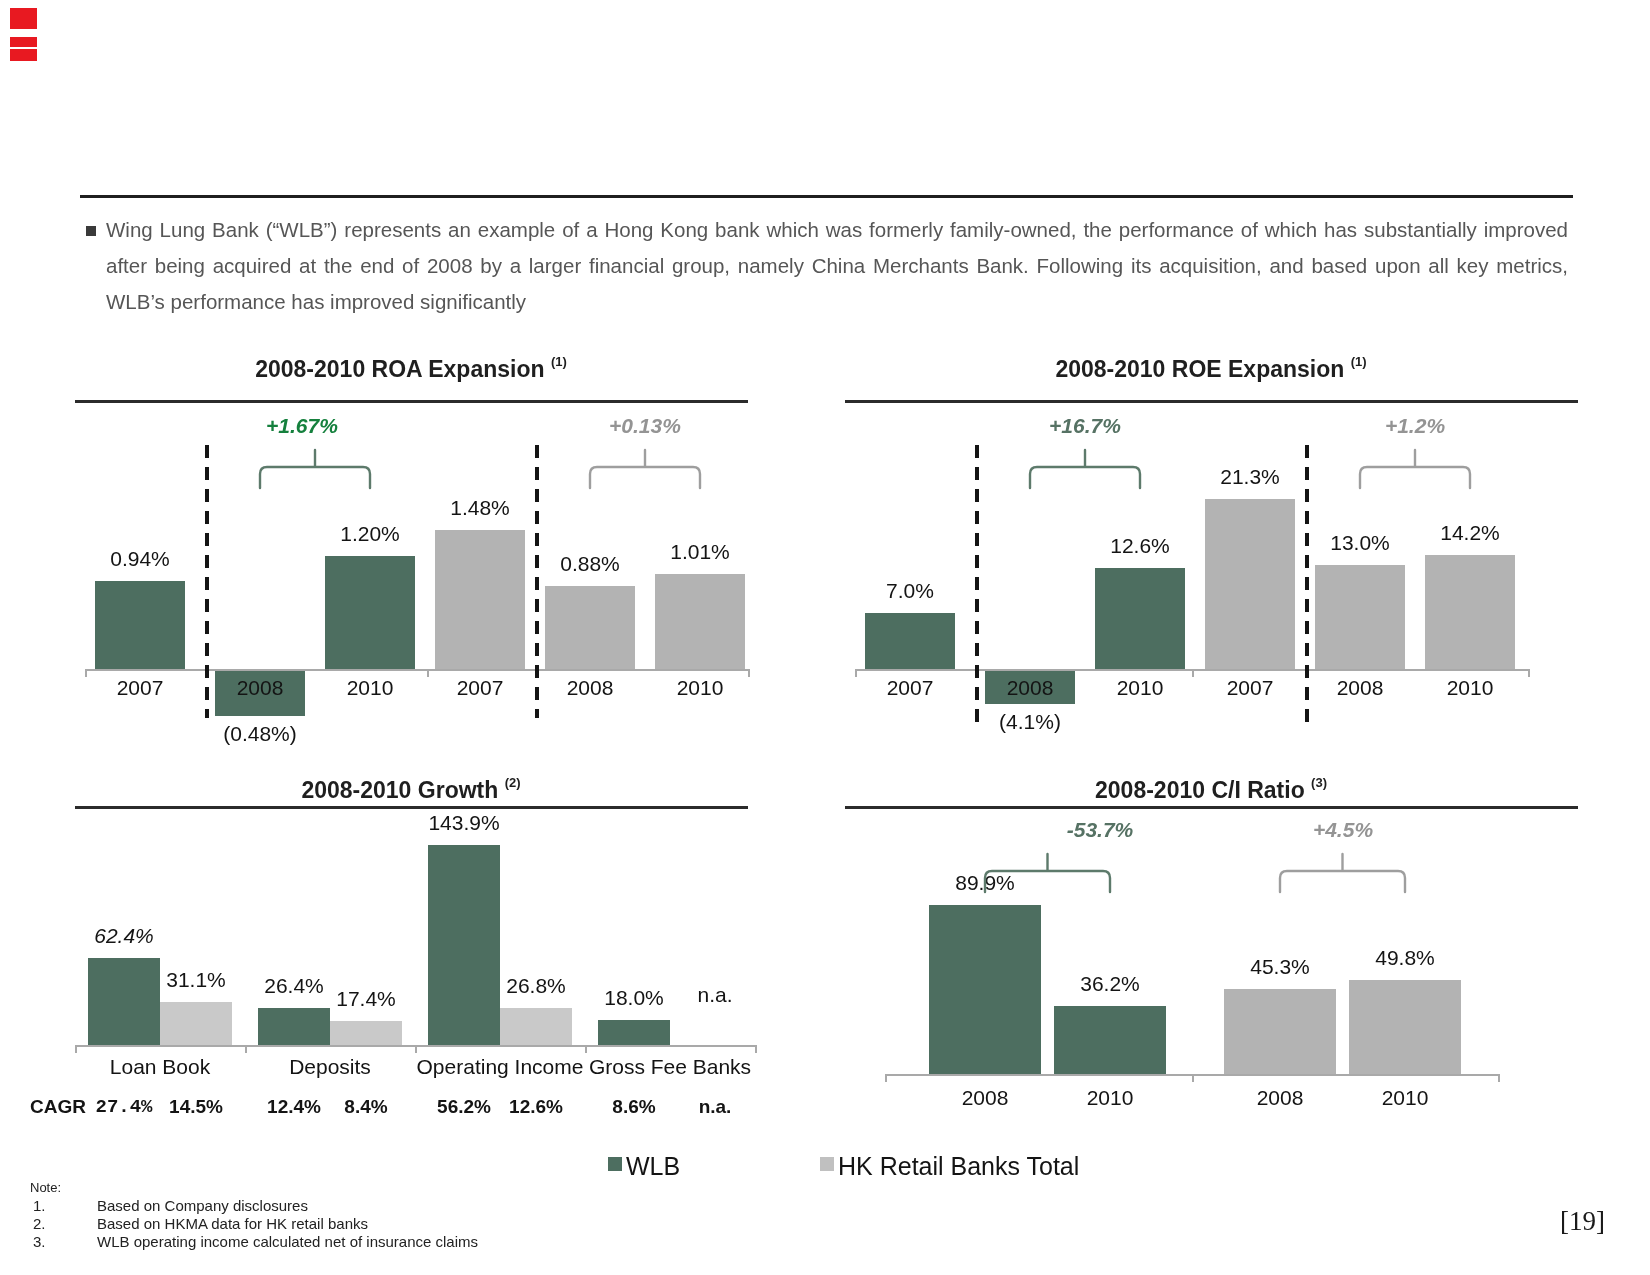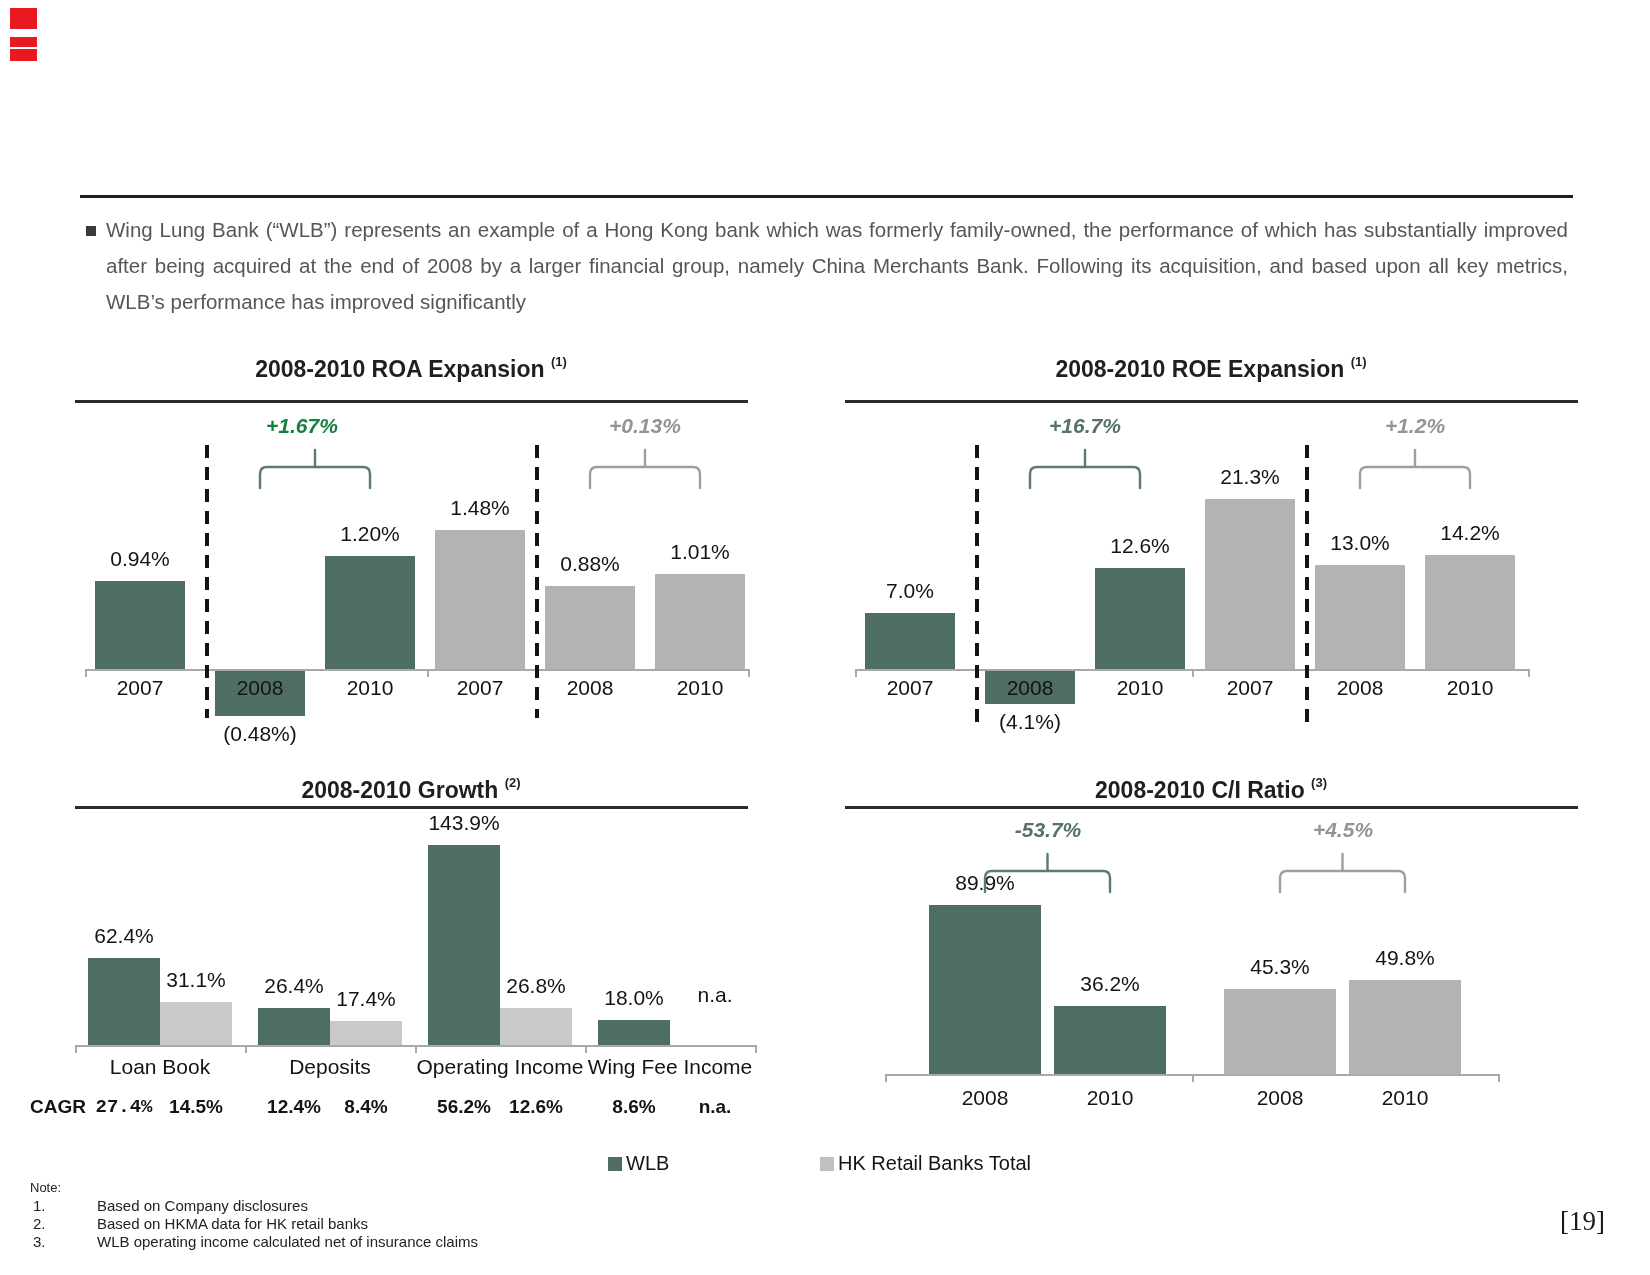--- a/index.html
+++ b/index.html
@@ -29,21 +29,21 @@
   .bar{position:absolute;}
   .vlabel{position:absolute;text-align:center;font-size:21px;color:#141414;white-space:nowrap;}
   .clabel{position:absolute;text-align:center;font-size:21px;color:#141414;white-space:nowrap;}
   .blabel{position:absolute;text-align:center;font-size:21px;font-weight:bold;font-style:italic;white-space:nowrap;}
   .brk{position:absolute;}
   .cagr-label{position:absolute;font-weight:bold;font-size:19px;color:#141414;}
   .cagr-val{position:absolute;text-align:center;font-weight:bold;font-size:19px;color:#141414;white-space:nowrap;}
 
   
   .legend-swatch{position:absolute;width:14px;height:14px;}
-  .legend-label{position:absolute;font-size:20px;color:#141414;white-space:nowrap;}
+  .legend-label{position:absolute;font-size:25px;color:#141414;white-space:nowrap;}
 
   
   #note-label{position:absolute;left:30px;top:1180px;font-size:13px;color:#222;}
   .note-num{position:absolute;left:33px;font-size:15px;color:#222;}
   .note-text{position:absolute;left:97px;font-size:15px;color:#222;white-space:nowrap;}
   #page-number{position:absolute;left:1560px;top:1206px;font-family:"Liberation Serif","DejaVu Serif",serif;
                font-size:27px;color:#1a1a1a;}
 </style>
 </head>
 <body>
@@ -133,38 +133,38 @@
   <section class="chart-layer">
       <div class="ctitle" style="left: 61px; top: 777px; width: 700px;"><span>2008-2010 Growth </span><sup>(2)</sup></div>
       <div class="crule" style="left: 75px; top: 806px; width: 673px;"></div>
       <div class="axis" style="left: 75px; top: 1045px; width: 680px;"></div>
       <div class="tick" style="left: 75px; top: 1045px;"></div>
       <div class="tick" style="left: 245px; top: 1045px;"></div>
       <div class="tick" style="left: 415px; top: 1045px;"></div>
       <div class="tick" style="left: 585px; top: 1045px;"></div>
       <div class="tick" style="left: 755px; top: 1045px;"></div>
       <div class="bar" style="left: 88px; top: 958px; width: 72px; height: 87px; background: rgb(77, 110, 96);"></div>
-      <div class="vlabel" style="left: 54px; top: 924px; width: 140px;">62.4%</div>
+      <div class="vlabel" style="left: 54px; top: 924px; width: 140px; font-style: italic;">62.4%</div>
       <div class="bar" style="left: 160px; top: 1002px; width: 72px; height: 43px; background: rgb(201, 201, 201);"></div>
       <div class="vlabel" style="left: 126px; top: 968px; width: 140px;">31.1%</div>
       <div class="bar" style="left: 258px; top: 1008px; width: 72px; height: 37px; background: rgb(77, 110, 96);"></div>
       <div class="vlabel" style="left: 224px; top: 974px; width: 140px;">26.4%</div>
       <div class="bar" style="left: 330px; top: 1021px; width: 72px; height: 24px; background: rgb(201, 201, 201);"></div>
       <div class="vlabel" style="left: 296px; top: 987px; width: 140px;">17.4%</div>
       <div class="bar" style="left: 428px; top: 845px; width: 72px; height: 200px; background: rgb(77, 110, 96);"></div>
       <div class="vlabel" style="left: 394px; top: 811px; width: 140px;">143.9%</div>
       <div class="bar" style="left: 500px; top: 1008px; width: 72px; height: 37px; background: rgb(201, 201, 201);"></div>
       <div class="vlabel" style="left: 466px; top: 974px; width: 140px;">26.8%</div>
       <div class="bar" style="left: 598px; top: 1020px; width: 72px; height: 25px; background: rgb(77, 110, 96);"></div>
       <div class="vlabel" style="left: 564px; top: 986px; width: 140px;">18.0%</div>
       <div class="vlabel" style="left: 645px; top: 983px; width: 140px;">n.a.</div>
       <div class="clabel" style="left: 45px; top: 1055px; width: 230px;">Loan Book</div>
       <div class="clabel" style="left: 215px; top: 1055px; width: 230px;">Deposits</div>
       <div class="clabel" style="left: 385px; top: 1055px; width: 230px;">Operating Income</div>
-      <div class="clabel" style="left: 555px; top: 1055px; width: 230px;">Wing Fee Income</div>
+      <div class="clabel" style="left: 555px; top: 1055px; width: 230px;">Gross Fee Banks</div>
       <div class="cagr-label" style="left: 30px; top: 1096px;">CAGR</div>
       <div class="cagr-val" style="left: 64px; top: 1096px; width: 120px; font-family: Liberation Mono, monospace;">27.4%</div>
       <div class="cagr-val" style="left: 136px; top: 1096px; width: 120px;">14.5%</div>
       <div class="cagr-val" style="left: 234px; top: 1096px; width: 120px;">12.4%</div>
       <div class="cagr-val" style="left: 306px; top: 1096px; width: 120px;">8.4%</div>
       <div class="cagr-val" style="left: 404px; top: 1096px; width: 120px;">56.2%</div>
       <div class="cagr-val" style="left: 476px; top: 1096px; width: 120px;">12.6%</div>
       <div class="cagr-val" style="left: 574px; top: 1096px; width: 120px;">8.6%</div>
       <div class="cagr-val" style="left: 655px; top: 1096px; width: 120px;">n.a.</div>
     </section>
@@ -180,21 +180,21 @@
       <div class="bar" style="left: 1054px; top: 1006px; width: 112px; height: 68px; background: rgb(77, 110, 96);"></div>
       <div class="vlabel" style="left: 1040px; top: 972px; width: 140px;">36.2%</div>
       <div class="bar" style="left: 1224px; top: 989px; width: 112px; height: 85px; background: rgb(179, 179, 179);"></div>
       <div class="vlabel" style="left: 1210px; top: 955px; width: 140px;">45.3%</div>
       <div class="bar" style="left: 1349px; top: 980px; width: 112px; height: 94px; background: rgb(179, 179, 179);"></div>
       <div class="vlabel" style="left: 1335px; top: 946px; width: 140px;">49.8%</div>
       <div class="clabel" style="left: 925px; top: 1086px; width: 120px;">2008</div>
       <div class="clabel" style="left: 1050px; top: 1086px; width: 120px;">2010</div>
       <div class="clabel" style="left: 1220px; top: 1086px; width: 120px;">2008</div>
       <div class="clabel" style="left: 1345px; top: 1086px; width: 120px;">2010</div>
-      <div class="blabel" style="left: 968px; top: 818px; width: 160px; color: rgb(86, 114, 100);">-53.7%</div>
+      <div class="blabel" style="left: 1020px; top: 818px; width: 160px; color: rgb(86, 114, 100);">-53.7%</div>
       <svg width="129" height="42" class="brk" style="left: 983px; top: 852px;">
         <path d="M2 40 L2 26 Q2 19 9 19 L120 19 Q127 19 127 26 L127 40 M64.5 19 L64.5 2" fill="none" stroke="#5d7a6b" stroke-width="2.4" stroke-linecap="round"></path>
       </svg>
       <div class="blabel" style="left: 1263px; top: 818px; width: 160px; color: rgb(148, 148, 148);">+4.5%</div>
       <svg width="129" height="42" class="brk" style="left: 1278px; top: 852px;">
         <path d="M2 40 L2 26 Q2 19 9 19 L120 19 Q127 19 127 26 L127 40 M64.5 19 L64.5 2" fill="none" stroke="#9e9e9e" stroke-width="2.4" stroke-linecap="round"></path>
       </svg>
     </section>
 
   <div class="legend-swatch" style="left: 608px; top: 1157px; background: rgb(77, 110, 96);"></div>

